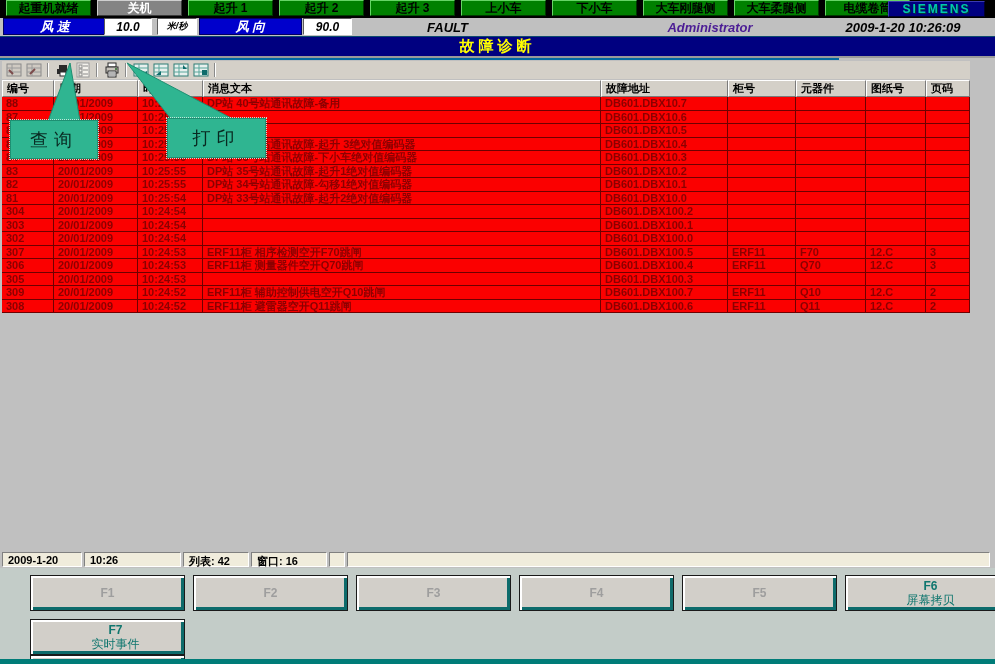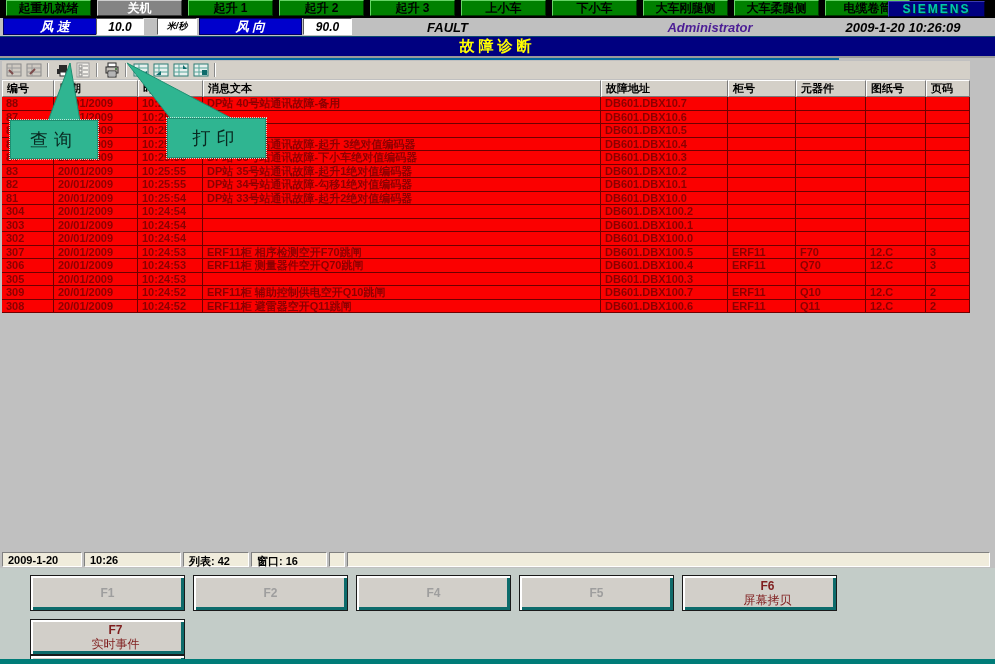--- a/index.html
+++ b/index.html
@@ -20,21 +20,21 @@
   #siemens-panel span{color:#00c8ac;font-weight:bold;font-size:12px;letter-spacing:2px;text-shadow:1px 1px 0 #003a38;}
 
   
   #row2{position:absolute;left:0;top:18px;width:995px;height:18px;background:#c0c0c0;border-bottom:2px solid #0c4a6e;font-style:italic;}
   .bluefield{position:absolute;top:0;height:17px;background:#0000cc;color:#fff;font-weight:bold;font-size:13px;
           display:flex;align-items:center;justify-content:center;box-sizing:border-box;border:1px solid #000060;}
   .whitefield{position:absolute;top:0;height:17px;background:#fff;color:#000;font-weight:bold;font-size:12px;
           display:flex;align-items:center;justify-content:center;box-sizing:border-box;
           border-top:1px solid #5a5a5a;border-left:1px solid #5a5a5a;border-bottom:1px solid #fff;border-right:1px solid #fff;}
   #wind-speed-label{left:3px;width:104px;}
-  #wind-speed-value{left:96px;width:48px;}
+  #wind-speed-value{left:104px;width:48px;}
   #wind-speed-unit{left:157px;width:40px;font-size:9px;}
   #wind-dir-label{left:199px;width:103px;}
   #wind-dir-value{left:303px;width:49px;}
   #fault-text{position:absolute;left:400px;top:2px;width:95px;text-align:center;font-size:13px;font-weight:bold;color:#000;}
   #admin-text{position:absolute;left:640px;top:2px;width:140px;text-align:center;font-size:13px;font-weight:bold;color:#4c1d95;}
   #datetime-text{position:absolute;left:828px;top:2px;width:150px;text-align:center;font-size:13px;font-weight:bold;color:#000;}
 
   
   #titlebar{position:absolute;left:0;top:37px;width:995px;height:19px;background:#000080;
           display:flex;align-items:center;justify-content:center;border-bottom:2px solid #9a9a9a;}
@@ -82,21 +82,21 @@
   #fkeys{position:absolute;left:0;top:568px;width:995px;height:96px;background:#c3ccc8;}
   .fkrow{position:absolute;left:10px;display:flex;margin-left:20px;}
   #fkrow1{top:7px;}
   #fkrow2{top:51px;flex-direction:column;}
   .fkey{width:155px;height:36px;margin-right:8px;background:#d2cfc9;border:1px solid #1a1a1a;box-sizing:border-box;
         box-shadow:inset 2px 2px 0 #ffffff, inset -3px -3px 0 #0d6b6b;
         display:flex;flex-direction:column;align-items:center;justify-content:center;}
   .fkey .l1{font-size:12px;font-weight:bold;line-height:14px;}
   .fkey .l2{font-size:12px;font-weight:normal;line-height:14px;}
   .fkey.disabled .l1,.fkey.disabled .l2{color:#9e9e9e;}
-  .fkey.enabled .l1,.fkey.enabled .l2{color:#7f1d1d;padding-left:16px;}
+  .fkey.enabled .l1,.fkey.enabled .l2{color:#0f766e;padding-left:16px;}
   #bottom-edge{position:absolute;left:0;top:659px;width:995px;height:5px;background:#007c78;}
 </style>
 </head>
 <body>
 
 <div id="screen">
 
   <div id="topbar">
     <div id="top-buttons" style="display:flex;">
         <div class="topbtn green">起重机就绪</div>
@@ -418,20 +418,24 @@
     <div class="fkrow" id="fkrow1">
         <div class="fkey disabled">
           <div class="l1">F1</div>
           <div class="l2"></div>
         </div>
         <div class="fkey disabled">
           <div class="l1">F2</div>
           <div class="l2"></div>
         </div>
         <div class="fkey disabled">
+          <div class="l1">F3</div>
+          <div class="l2"></div>
+        </div>
+        <div class="fkey disabled">
           <div class="l1">F4</div>
           <div class="l2"></div>
         </div>
         <div class="fkey disabled">
           <div class="l1">F5</div>
           <div class="l2"></div>
         </div>
         <div class="fkey enabled">
           <div class="l1">F6</div>
           <div class="l2">屏幕拷贝</div>

